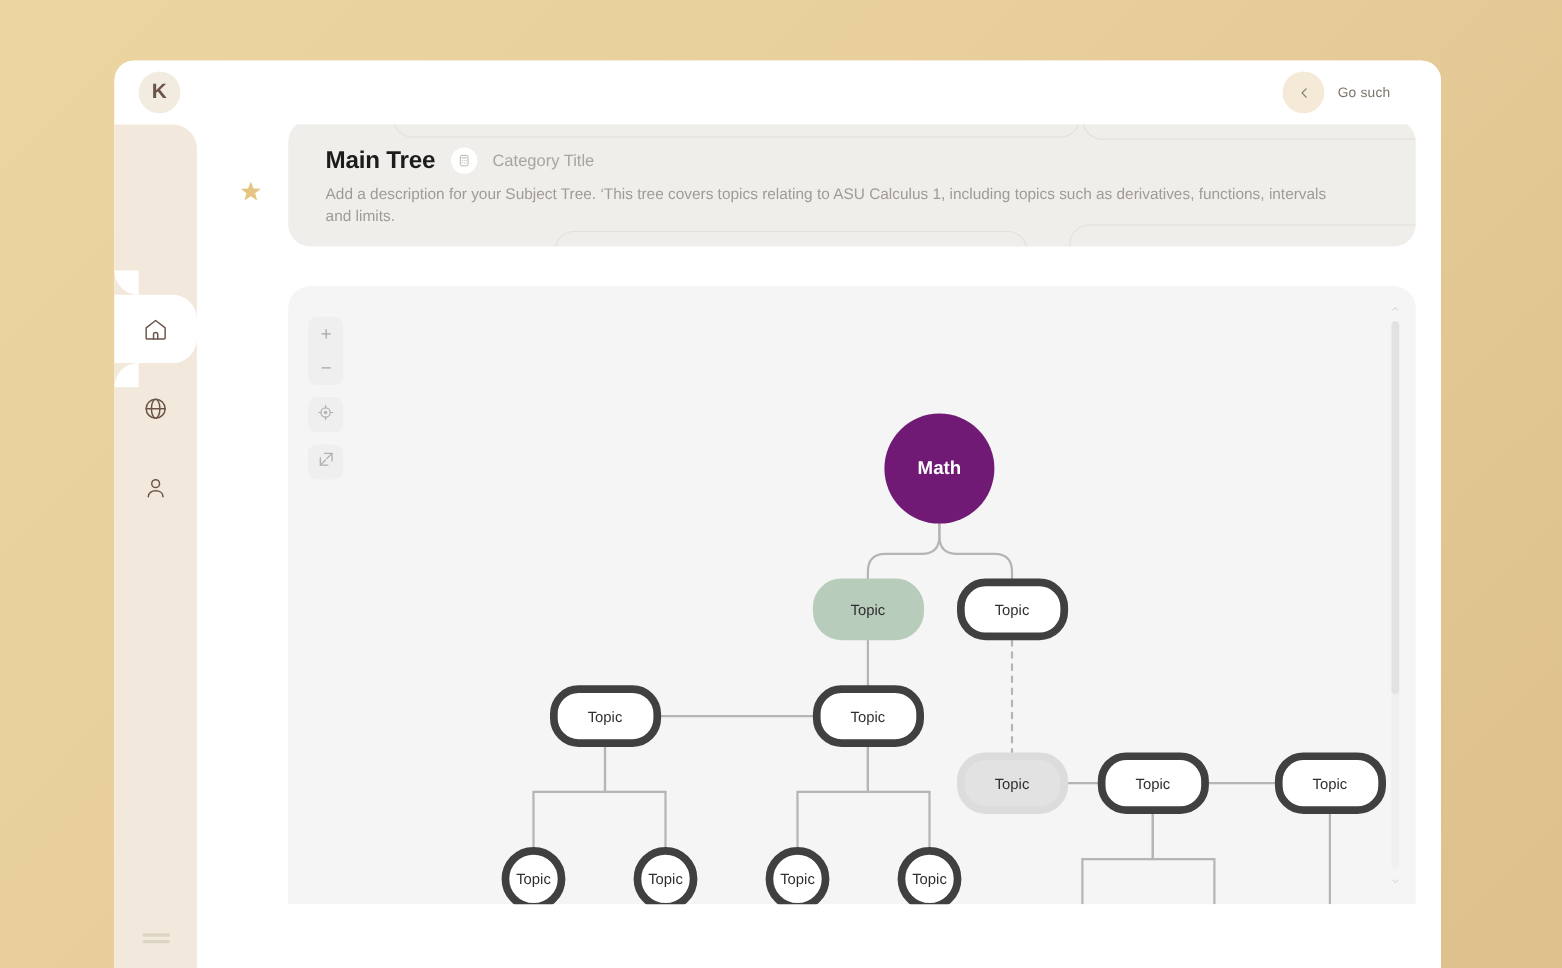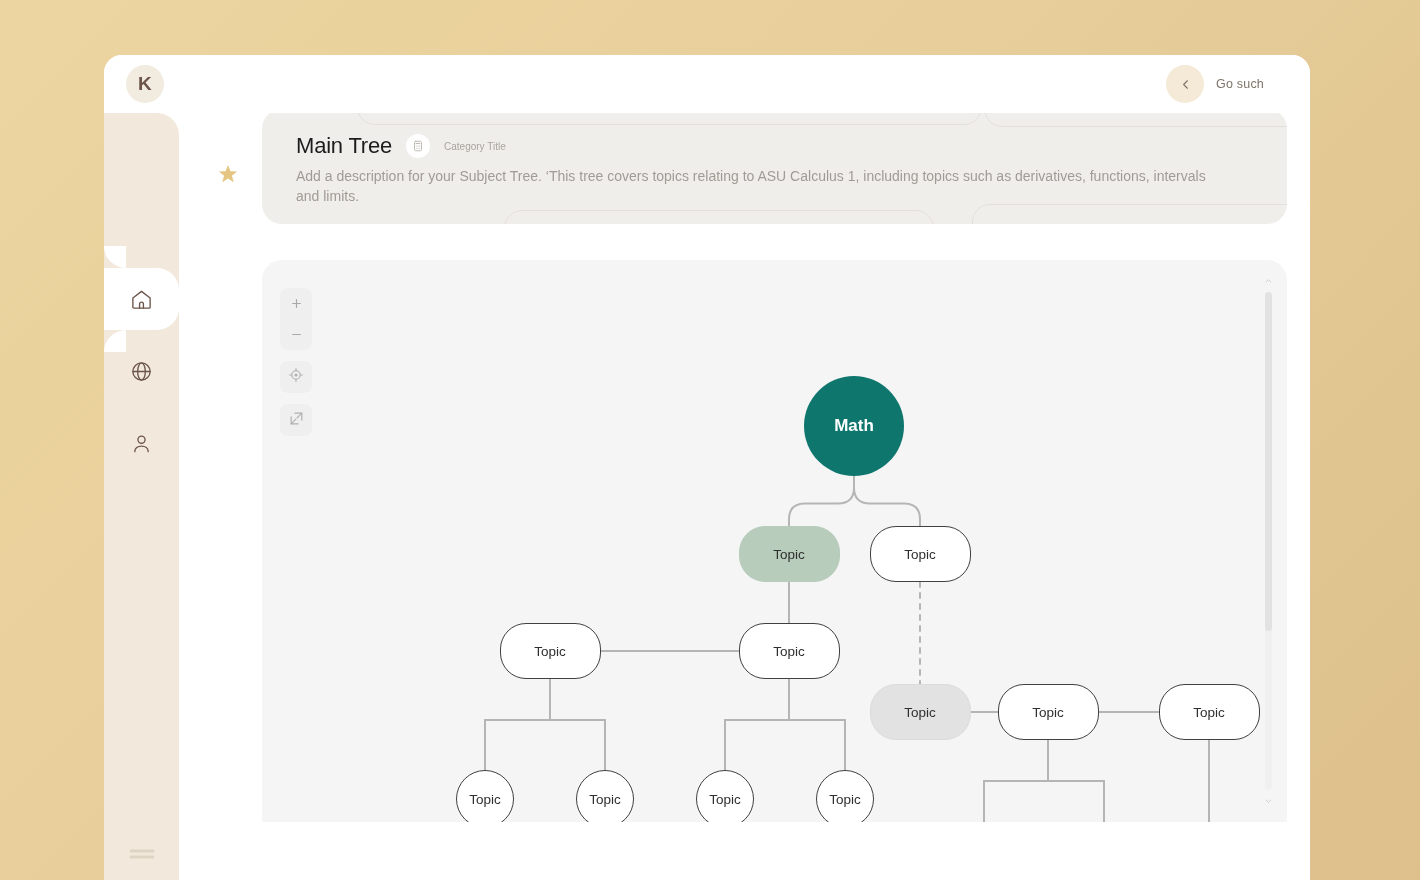--- a/index.html
+++ b/index.html
@@ -178,32 +178,32 @@
   #header-title-row {
     position: absolute;
     left: 34px; top: 24px;
     display: flex;
     align-items: center;
     gap: 14px;
     z-index: 4;
   }
   #header-title {
     font-size: 22px;
-    font-weight: normal;
+    font-weight: bold;
     color: #1c1c1c;
     letter-spacing: -.2px;
   }
   #category-badge {
     width: 24px; height: 24px;
     border-radius: 50%;
     background: #ffffff;
     display: flex; align-items: center; justify-content: center;
   }
   #category-title {
-    font-size: 10px;
+    font-size: 15px;
     color: #a9a49d;
   }
   #header-desc {
     position: absolute;
     left: 34px; top: 57px;
     width: 930px;
     font-size: 14px;
     line-height: 20px;
     color: #a09b95;
     z-index: 4;
@@ -298,24 +298,24 @@
   .node {
     position: absolute;
     z-index: 3;
     display: flex;
     align-items: center;
     justify-content: center;
     font-size: 13.5px;
     color: #2f2f2f;
     cursor: pointer;
     background: #ffffff;
-    border: 1px solid #404040;
+    border: 7px solid #404040;
   }
   .node.root {
-    background: #0f766e;
+    background: #701a75;
     border: none;
     color: #ffffff;
     font-size: 17px;
     font-weight: bold;
     border-radius: 50%;
   }
   .node.pill { border-radius: 26px; }
   .node.circle { border-radius: 50%; }
   .node.green { background: #b8ccbc; border-color: #b8ccbc; color: #2f2f2f; }
   .node.grey  { background: #e2e2e2; border-color: #dcdcdc; color: #2f2f2f; }

